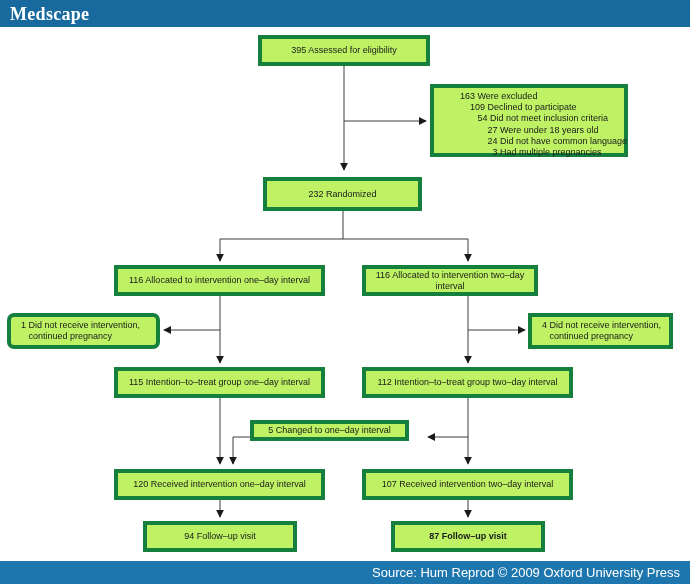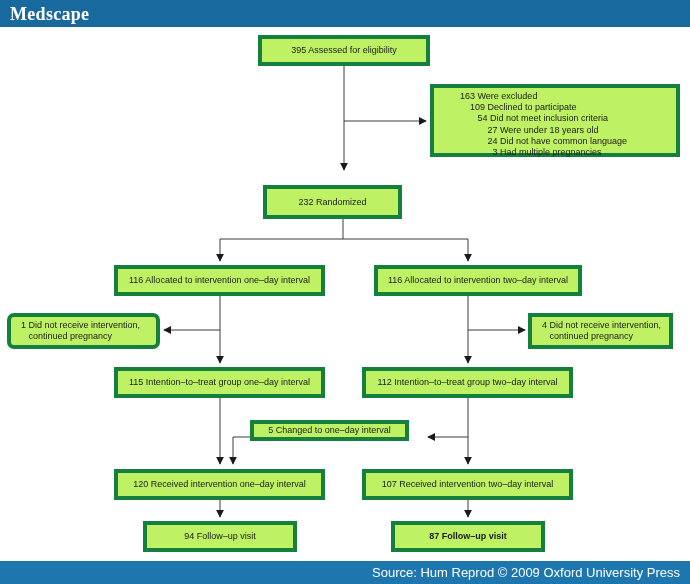--- a/index.html
+++ b/index.html
@@ -65,32 +65,32 @@
         <path d="M468,371 V437" marker-end="url(#arr)"></path>
         <path d="M468,410 H428" marker-end="url(#arr)"></path>
         <path d="M265,410 H233 V437" marker-end="url(#arr)"></path>
         <path d="M220,473 V490" marker-end="url(#arr)"></path>
         <path d="M468,473 V490" marker-end="url(#arr)"></path>
       </g>
     </svg>
 
     <div class="box" style="left:258px; top:8px; width:172px; height:31px;">395 Assessed for eligibility</div>
 
-    <div class="box pre toplist" style="left:430px; top:57px; width:250px; height:73px;">163 Were excluded
+    <div class="box pre toplist" style="left:430px; top:57px; width:198px; height:73px;">163 Were excluded
     109 Declined to participate
        54 Did not meet inclusion criteria
            27 Were under 18 years old
            24 Did not have common language
              3 Had multiple pregnancies</div>
 
-    <div class="box" style="left:263px; top:158px; width:139px; height:34px;">232 Randomized</div>
+    <div class="box" style="left:263px; top:150px; width:159px; height:34px;">232 Randomized</div>
 
     <div class="box" style="left:114px; top:238px; width:211px; height:31px;">116 Allocated to intervention one–day interval</div>
 
-    <div class="box" style="left:362px; top:238px; width:208px; height:31px;margin-left:12px;">116 Allocated to intervention two–day interval</div>
+    <div class="box" style="left:362px; top:238px; width:176px; height:31px;">116 Allocated to intervention two–day interval</div>
 
     <div class="box pre sidepad" style="left:7px; top:286px; width:153px; height:36px;border-radius:7px;">1 Did not receive intervention,
    continued pregnancy</div>
 
     <div class="box pre sidepad" style="left:528px; top:286px; width:145px; height:36px;">4 Did not receive intervention,
    continued pregnancy</div>
 
     <div class="box" style="left:114px; top:340px; width:211px; height:31px;">115 Intention–to–treat group one–day interval</div>
 
     <div class="box" style="left:362px; top:340px; width:211px; height:31px;">112 Intention–to–treat group two–day interval</div>

